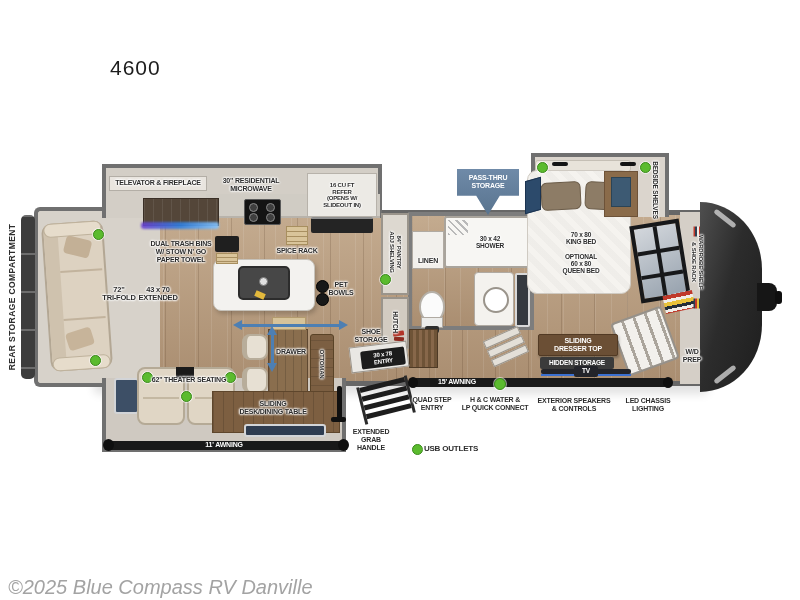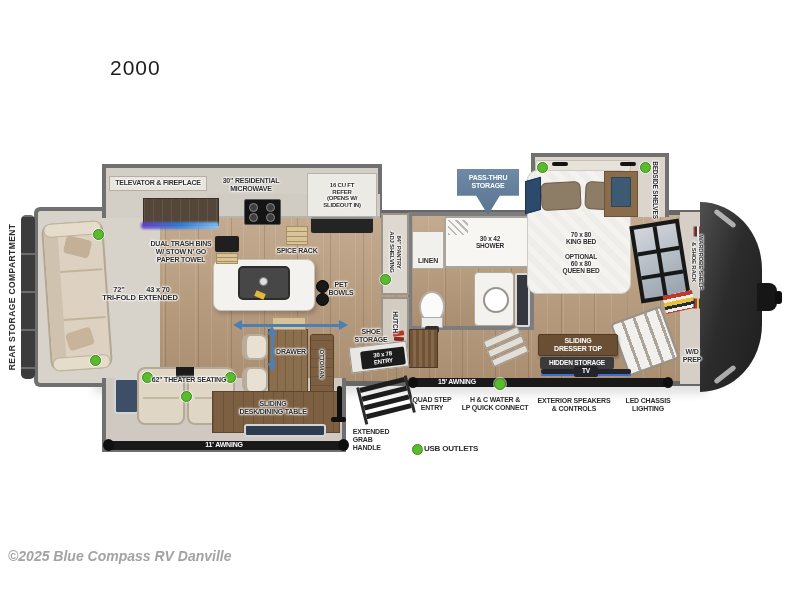--- a/index.html
+++ b/index.html
@@ -8,41 +8,41 @@
   .abs{position:absolute;}
   
   .lbl{position:absolute;transform:translate(-50%,-50%);
        font:bold 7.5px/1.12 "Liberation Sans",sans-serif;color:#2d2d2d;text-align:center;
        white-space:pre-line;letter-spacing:-0.2px;pointer-events:none;
        text-shadow:-1px 0 2px #fff,1px 0 2px #fff,0 -1px 2px #fff,0 1px 2px #fff;z-index:40;}
   .v90{transform:translate(-50%,-50%) rotate(90deg);}
   .v270{transform:translate(-50%,-50%) rotate(-90deg);}
   .white{color:#fff;text-shadow:none;}
   .s6{font-size:6px;}.s65{font-size:6.5px;}.s7{font-size:7px;}.s8{font-size:8px;}.s85{font-size:8.5px;}
-  .left{text-align:left;}
+  .left{text-align:center;}
   
   .wood{background-color:#b79c80;
         background-image:repeating-linear-gradient(90deg,rgba(255,255,255,.10) 0 1px,rgba(0,0,0,0) 1px 16px),
                          repeating-linear-gradient(90deg,rgba(60,35,15,.16) 0 1px,rgba(0,0,0,0) 1px 33px),
                          linear-gradient(180deg,#c4ab8f,#aa8e71);}
   .dot{position:absolute;width:9px;height:9px;border-radius:50%;background:#5bbb2e;
        border:1px solid #3a8a1a;box-shadow:0 0 0 1px rgba(255,255,255,.55);z-index:35;}
   .tri{position:absolute;width:0;height:0;border-style:solid;z-index:34;}
   .bar{position:absolute;background:#191919;border-radius:5px;z-index:30;}
   .slide{position:absolute;z-index:6;}
   .furn{position:absolute;z-index:12;}
   .wall{position:absolute;z-index:10;}
 </style>
 </head>
 <body>
 
 <div id="stage">
 
-  <div class="abs" style="left:110px;top:56px;font-size:21px;font-weight:500;color:#1c1c1c;letter-spacing:1px;">2000</div>
-  <div class="abs" style="left:8px;top:548px;font-size:14px;font-weight:bold;font-style:italic;color:#a3a3a3;">©2025 Blue Compass RV Danville</div>
+  <div class="abs" style="left:110px;top:56px;font-size:21px;font-weight:500;color:#1c1c1c;letter-spacing:1px;">4600</div>
+  <div class="abs" style="left:8px;top:576px;font-size:20px;font-weight:normal;font-style:italic;color:#a3a3a3;">©2025 Blue Compass RV Danville</div>
 
   <div class="abs wood" style="left:94px;top:210px;width:614px;height:176px;border:5px solid #676767;border-radius:4px;
               box-sizing:border-box;box-shadow:0 8px 10px rgba(0,0,0,.12);z-index:4;"></div>
 
   <div class="abs" style="left:21px;top:215px;width:14px;height:164px;background:#3c3c3c;border-radius:5px;z-index:7;
               background-image:repeating-linear-gradient(180deg,rgba(255,255,255,.25) 0 2px,transparent 2px 38px);"></div>
 
   <div class="slide" style="left:34px;top:207px;width:126px;height:180px;background:#d7d2ca;box-sizing:border-box;
               border:4px solid #707070;border-right:none;border-radius:6px 0 0 6px;"></div>
   <div class="slide" style="left:102px;top:164px;width:280px;height:54px;background:#d3cec6;box-sizing:border-box;

